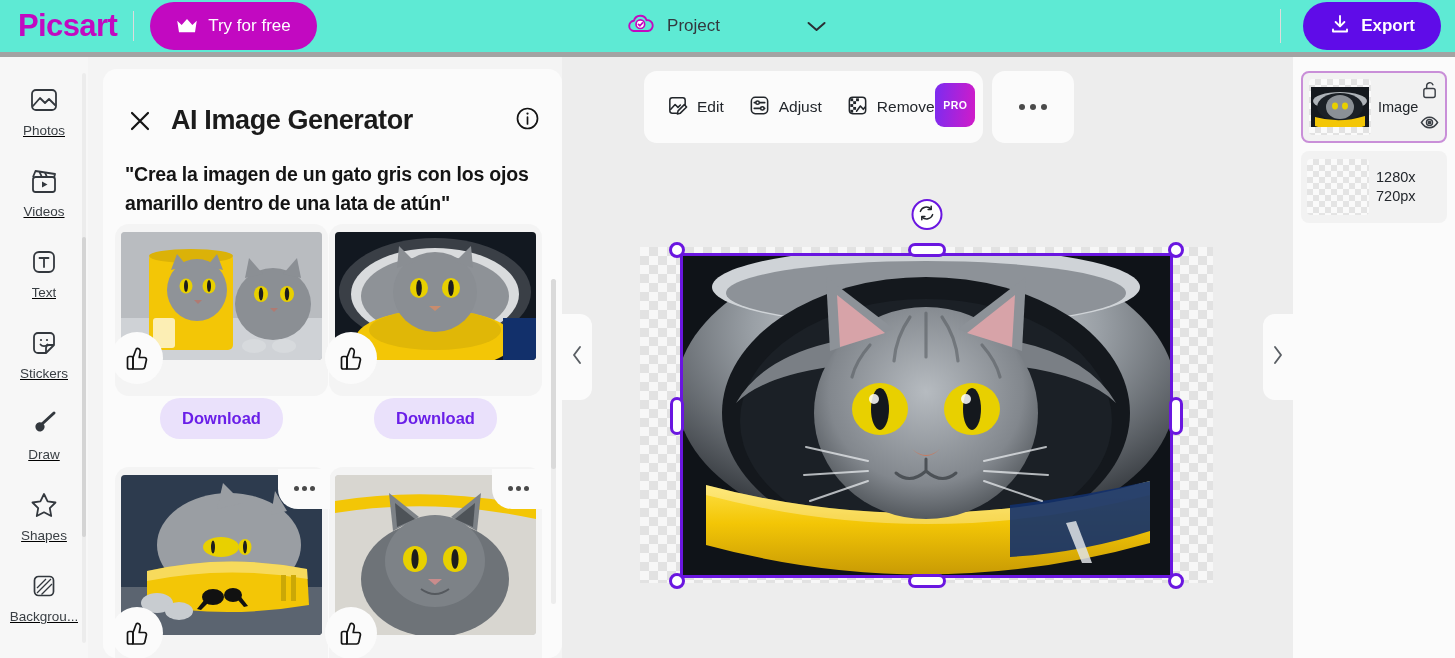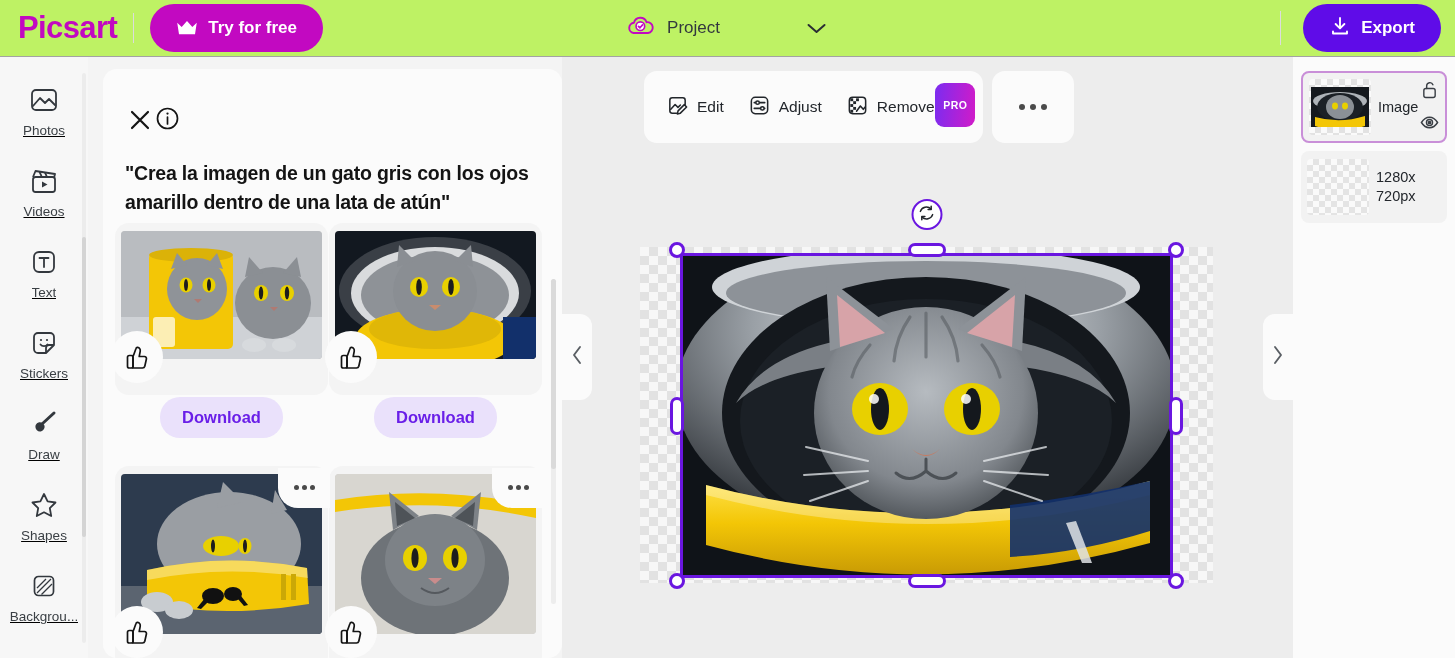--- a/index.html
+++ b/index.html
@@ -7,36 +7,36 @@
     width: 1455px; height: 658px;
     font-family: "Liberation Sans", sans-serif;
     background: #ffffff;
     overflow: hidden;
   }
   #app { position: relative; width: 1455px; height: 658px; background: #f4f4f4; }
 
   
   .topbar {
     position: absolute; top: 0; left: 0; width: 1455px; height: 57px;
-    background: #bef264;
+    background: #5eead4;
     display: flex; align-items: center;
-    border-bottom: 1px solid #a3a3a3;
+    border-bottom: 5px solid #a3a3a3;
     z-index: 40;
   }
   .logo {
     margin-left: 18px;
     font-size: 31px; font-weight: bold; letter-spacing: -0.6px;
     color: #C209C1;
   }
   .vdiv { width: 1px; height: 30px; background: #dcdcdc; margin: 0 16px; }
   .tryfree {
     display: flex; align-items: center; gap: 10px;
     height: 48px; padding: 0 26px; border-radius: 24px;
     background: #C209C1; color: #fff;
-    font-size: 17px; font-weight: bold; cursor: pointer; border: none;
+    font-size: 17px; font-weight: normal; cursor: pointer; border: none;
   }
   .crown { width: 22px; height: 16px; display: block; }
 
   .project-wrap {
     position: absolute; left: 50%; transform: translateX(-50%);
     display: flex; align-items: center; gap: 12px; cursor: pointer;
   }
   .project-label { font-size: 17px; color: #33383e; }
   .chev-wrap { margin-left: 72px; display: flex; align-items: center; }
 
@@ -380,20 +380,21 @@
     <div class="rail-thumb"></div>
   </div>
 
   <div class="panel">
     <div class="panel-head">
       <span class="close-x">
         <svg width="30" height="30" viewBox="0 0 30 30" fill="none" stroke="#141414" stroke-width="2.2" stroke-linecap="round">
             <path d="M7 7 L23 23 M23 7 L7 23"></path>
           </svg>
       </span>
+      <span class="panel-title">AI Image Generator</span>
       <span class="info-i">
         <svg width="25" height="25" viewBox="0 0 25 25" fill="none" stroke="#141414" stroke-width="1.7">
           <circle cx="12.5" cy="12.5" r="10"></circle>
           <circle cx="12.5" cy="7.6" r="1.15" fill="#141414" stroke="none"></circle>
           <path d="M12.5 11 V18" stroke-linecap="round"></path>
         </svg>
       </span>
     </div>
 
     <div class="prompt">"Crea la imagen de un gato gris con los ojos amarillo dentro de una lata de atún"</div>

